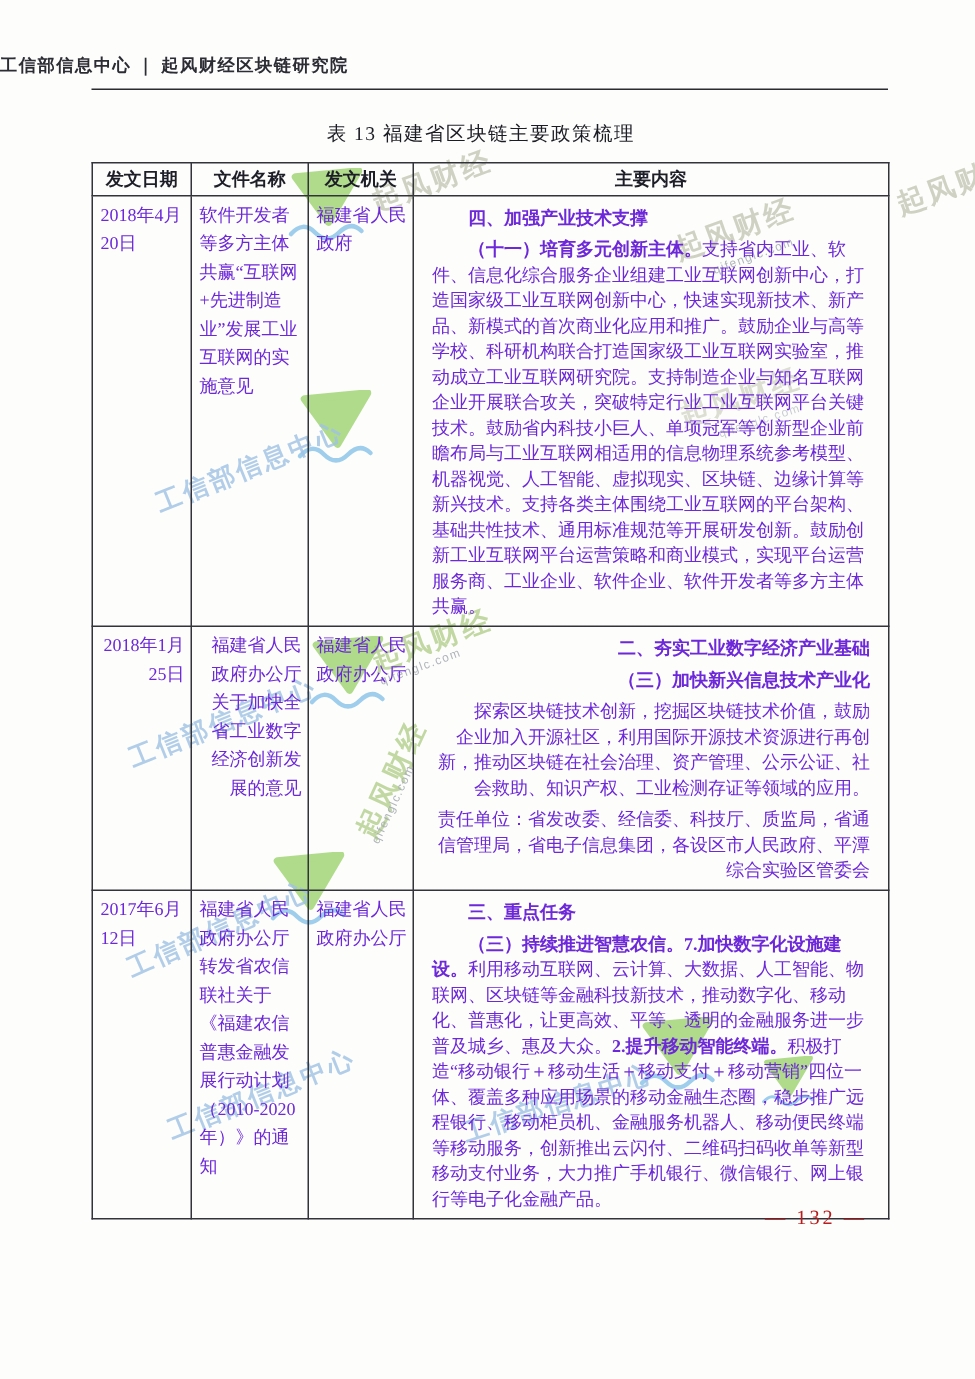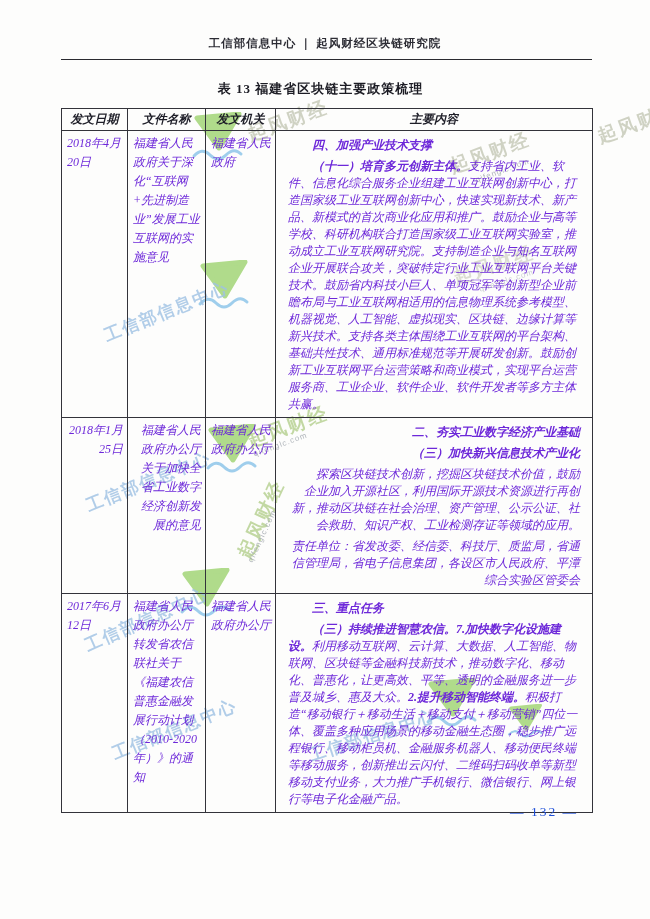--- a/index.html
+++ b/index.html
@@ -12,38 +12,38 @@
   .wm-blue{color:#9fc2e4;font-size:17px;letter-spacing:2px;opacity:.8;
            font-family:"Liberation Sans",sans-serif;}
   .wm-green{color:#9cc069;font-size:19px;letter-spacing:2px;opacity:.6;
             font-family:"Liberation Sans",sans-serif;}
   .wm-gray{color:#abb096;opacity:.55;}
   .wm-url{font-size:8px;color:#a8aeb4;letter-spacing:1px;opacity:.9;font-weight:normal;
           font-family:"Liberation Sans",sans-serif;}
   .wm-logo{position:absolute;opacity:.85;}
   
   .content{position:relative;z-index:1;}
-  .hdr{position:absolute;top:36px;left:0;width:650px;text-align:center;
+  .hdr{position:absolute;top:36px;left:0;width:650px;text-align:left;
        font-size:11.5px;font-weight:bold;letter-spacing:1px;color:#2c2c34;}
   .hdr-rule{position:absolute;top:59px;left:61px;width:531px;border-top:1.6px solid #2a2a30;}
   .doc-title{position:absolute;top:80px;left:0;width:641px;text-align:center;
-             font-size:13px;font-weight:bold;letter-spacing:1px;color:#1c1c24;}
+             font-size:13px;font-weight:normal;letter-spacing:1px;color:#1c1c24;}
   table.policy{position:absolute;top:108px;left:61px;width:531px;border-collapse:collapse;
-               table-layout:fixed;background:transparent;font-style:italic;}
+               table-layout:fixed;background:transparent;}
   table.policy th,table.policy td{border:1.7px solid #33333a;overflow:hidden;}
   table.policy th{height:21px;font-size:12px;font-weight:bold;text-align:center;
                   vertical-align:middle;padding:0 2px;color:#1e1e28;}
   table.policy td{vertical-align:top;font-size:12px;color:#6d28d9;}
   td.c-date,td.c-doc,td.c-agency{padding:3px 4px 0 5px;line-height:19px;}
   td.c-main{padding:2px 8px 0 8px;line-height:17px;}
   .para{text-indent:2em;margin:4px;}
   .para.noindent{text-indent:0;}
   .b{font-weight:bold;}
   .footer{position:absolute;top:804px;left:0;width:578px;text-align:right;
-          font-size:13.5px;color:#1d4ed8;letter-spacing:2px;}
+          font-size:13.5px;color:#b91c1c;letter-spacing:2px;}
 </style>
 </head>
 <body>
 
 <div class="page">
 
   <div class="wm-layer">
     <svg class="wm-logo" style="left:190px;top:112px;" width="54" height="52" viewBox="0 0 54 52">
       <path d="M7 6 L49 2 L29 36 Z" fill="#a3d678" stroke="#a3d678" stroke-width="5" stroke-linejoin="round"></path>
       <path d="M4 44 Q12 35 20 43 Q28 51 36 43 Q44 35 51 42" stroke="#8fc6ea" stroke-width="3" fill="none" stroke-linecap="round"></path>
@@ -105,21 +105,21 @@
         <tr>
           <th>发文日期</th>
           <th>文件名称</th>
           <th>发文机关</th>
           <th>主要内容</th>
         </tr>
       </thead>
       <tbody id="table-body">
           <tr style="height: 256px;">
             <td class="c-date">2018年4月20日</td>
-            <td class="c-doc">福建省人民政府关于深化“互联网+先进制造业”发展工业互联网的实施意见</td>
+            <td class="c-doc">软件开发者等多方主体共赢“互联网+先进制造业”发展工业互联网的实施意见</td>
             <td class="c-agency">福建省人民政府</td>
             <td class="c-main">
               <div class="para"><span class="b">四、加强产业技术支撑</span></div>
               <div class="para"><span class="b">（十一）培育多元创新主体。</span><span>支持省内工业、软件、信息化综合服务企业组建工业互联网创新中心，打造国家级工业互联网创新中心，快速实现新技术、新产品、新模式的首次商业化应用和推广。鼓励企业与高等学校、科研机构联合打造国家级工业互联网实验室，推动成立工业互联网研究院。支持制造企业与知名互联网企业开展联合攻关，突破特定行业工业互联网平台关键技术。鼓励省内科技小巨人、单项冠军等创新型企业前瞻布局与工业互联网相适用的信息物理系统参考模型、机器视觉、人工智能、虚拟现实、区块链、边缘计算等新兴技术。支持各类主体围绕工业互联网的平台架构、基础共性技术、通用标准规范等开展研发创新。鼓励创新工业互联网平台运营策略和商业模式，实现平台运营服务商、工业企业、软件企业、软件开发者等多方主体共赢。</span></div>
             </td>
           </tr>
           <tr style="height: 154px; text-align: right;">
             <td class="c-date">2018年1月25日</td>
             <td class="c-doc">福建省人民政府办公厅关于加快全省工业数字经济创新发展的意见</td>
             <td class="c-agency">福建省人民政府办公厅</td>

